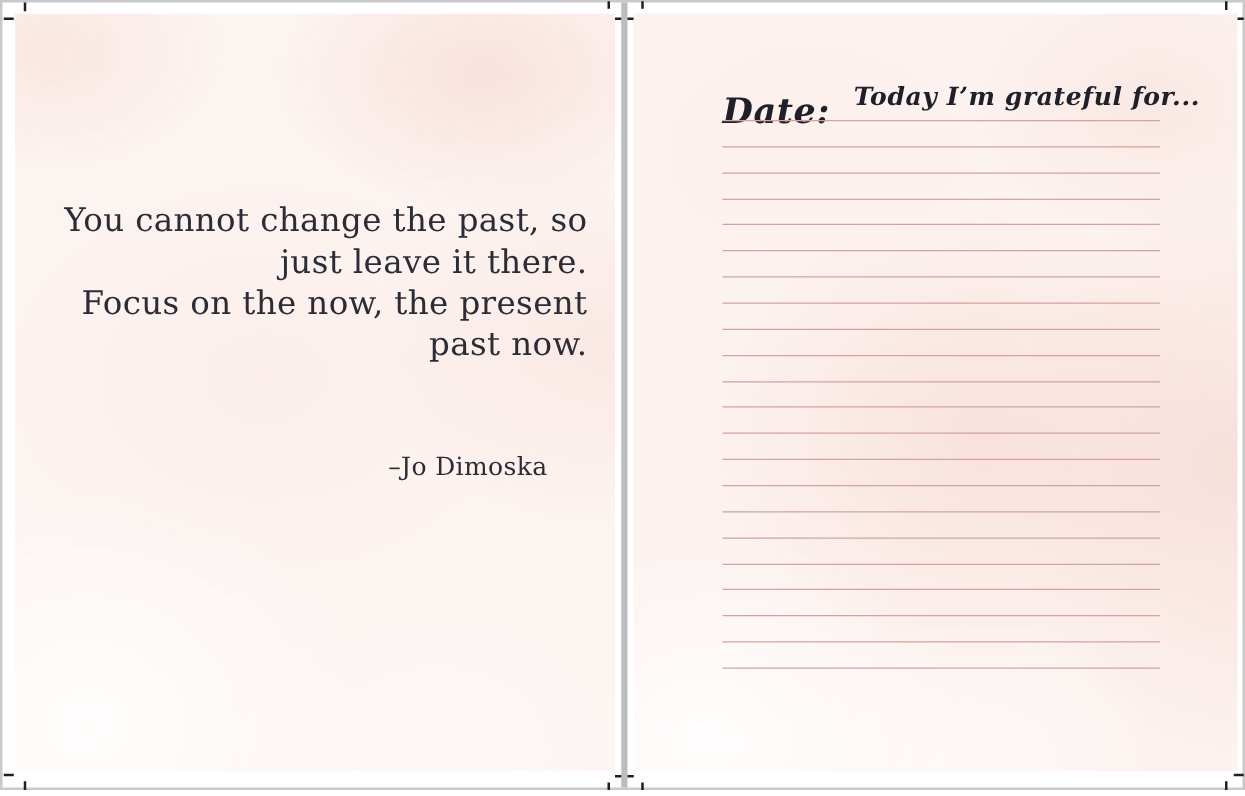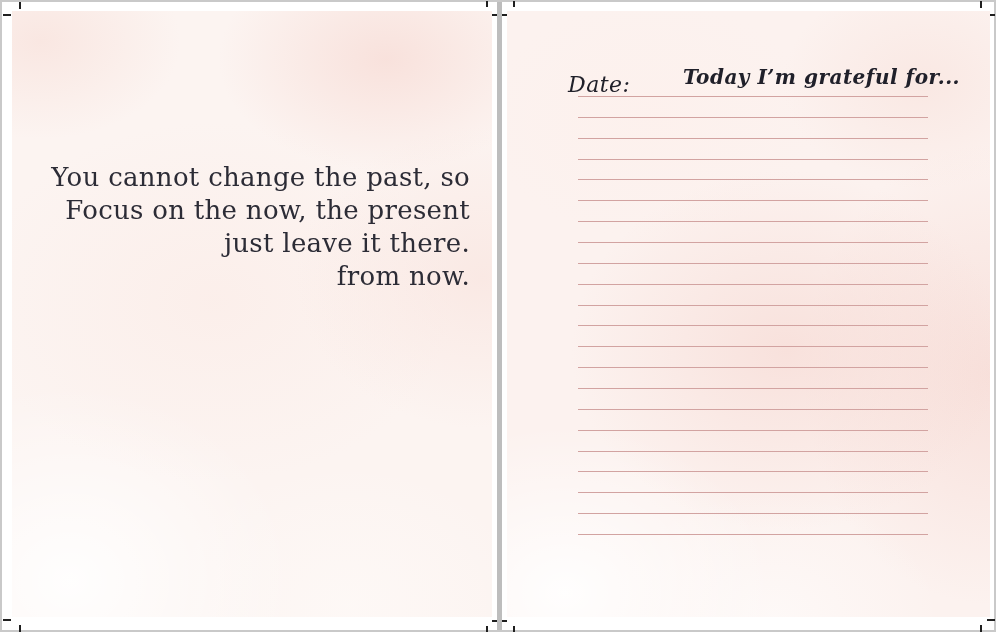--- a/index.html
+++ b/index.html
@@ -31,21 +31,21 @@
       radial-gradient(ellipse 260px 320px at 100% 60%,rgba(244,209,202,0.55), rgba(244,209,202,0) 72%),
       radial-gradient(ellipse 240px 170px at 30% 18%, rgba(253,240,236,0.70), rgba(253,240,236,0) 70%),
       radial-gradient(ellipse 200px 150px at 86% 12%, rgba(247,222,215,0.50), rgba(247,222,215,0) 70%),
       radial-gradient(ellipse 300px 240px at 12% 96%, rgba(255,255,255,0.92), rgba(255,255,255,0) 70%),
       radial-gradient(ellipse 240px 180px at 55% 100%,rgba(254,251,250,0.75), rgba(254,251,250,0) 70%);}
   
   .quote{position:absolute;left:22px;right:22px;top:150px;text-align:right;
          font-size:26px;line-height:33px;letter-spacing:.3px;color:#2c2c36;}
   .attribution{position:absolute;right:54px;top:350px;font-size:20px;color:#2c2c36;letter-spacing:.3px;}
   
-  .date-label{position:absolute;left:61px;top:61px;font-size:22px;font-style:italic;font-weight:400;
+  .date-label{position:absolute;left:71px;top:61px;font-size:28px;font-style:italic;font-weight:700;
               color:#20202a;letter-spacing:.5px;}
   .prompt{position:absolute;left:176px;top:54px;font-size:20px;font-style:italic;font-weight:600;
           color:#20202a;letter-spacing:.5px;}
   .rules{position:absolute;left:0;top:0;width:100%;height:100%;}
   .rule{position:absolute;left:71px;width:350px;height:1px;}
 </style>
 </head>
 <body>
 
 <div class="canvas">
@@ -71,24 +71,25 @@
   <div class="trim" style="left:502px;top:620px;width:5px;height:2px;"></div>
   <div class="trim" style="left:987px;top:619px;width:8px;height:2px;"></div>
   <div class="trim" style="left:19px;top:625px;width:2px;height:7px;"></div>
   <div class="trim" style="left:486px;top:626px;width:2px;height:6px;"></div>
   <div class="trim" style="left:513px;top:626px;width:2px;height:6px;"></div>
   <div class="trim" style="left:980px;top:625px;width:2px;height:7px;"></div>
 
   <div class="page page-left">
     <div class="quote">
       <div>You cannot change the past, so</div>
+      <div>just leave it there.</div>
       <div>Focus on the now, the present</div>
-      <div>just leave it there.</div>
-      <div>from now.</div>
+      <div>past now.</div>
     </div>
+    <div class="attribution">–Jo Dimoska</div>
   </div>
 
   <div class="page page-right">
     <div class="date-label">Date:</div>
     <div class="prompt">Today I’m grateful for...</div>
     <div class="rules">
         <div class="rule" style="top: 85px; background: rgb(210, 163, 161);"></div>
         <div class="rule" style="top: 105.86px; background: rgb(210, 163, 161);"></div>
         <div class="rule" style="top: 126.72px; background: rgb(210, 163, 161);"></div>
         <div class="rule" style="top: 147.58px; background: rgb(210, 163, 161);"></div>

